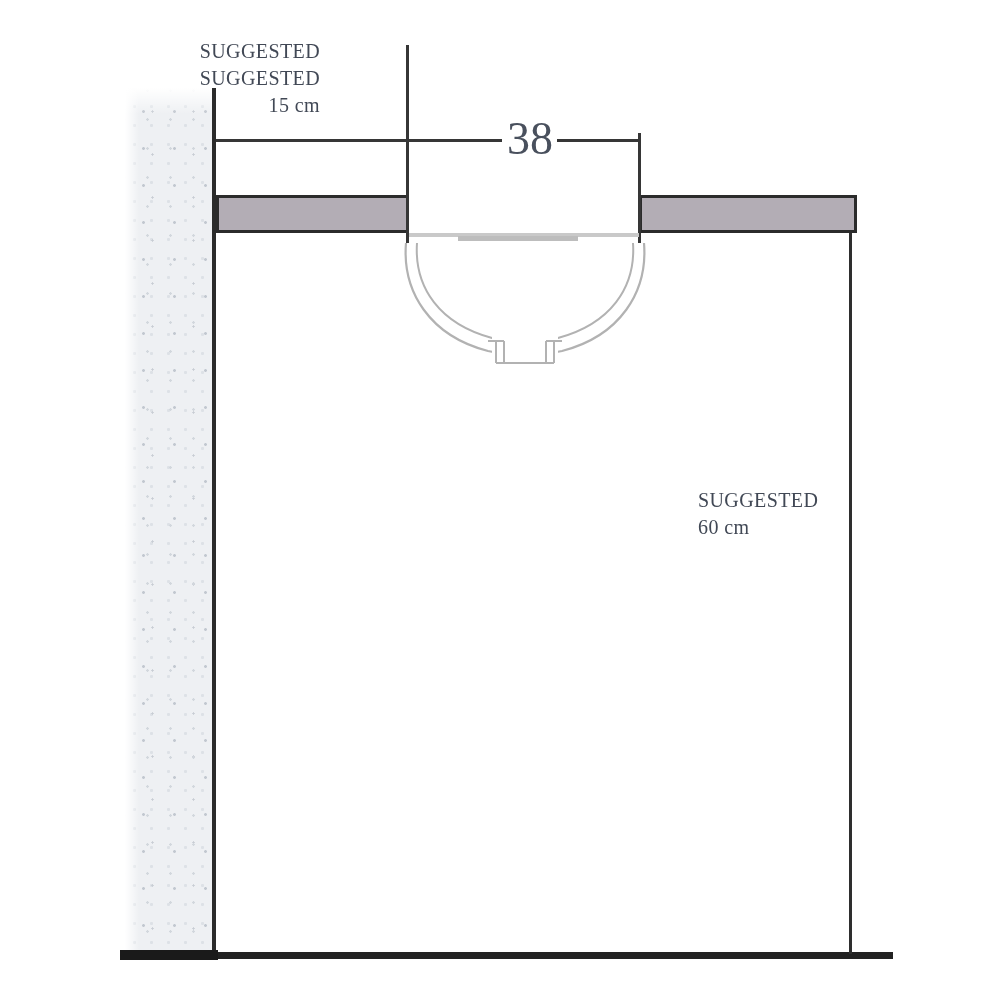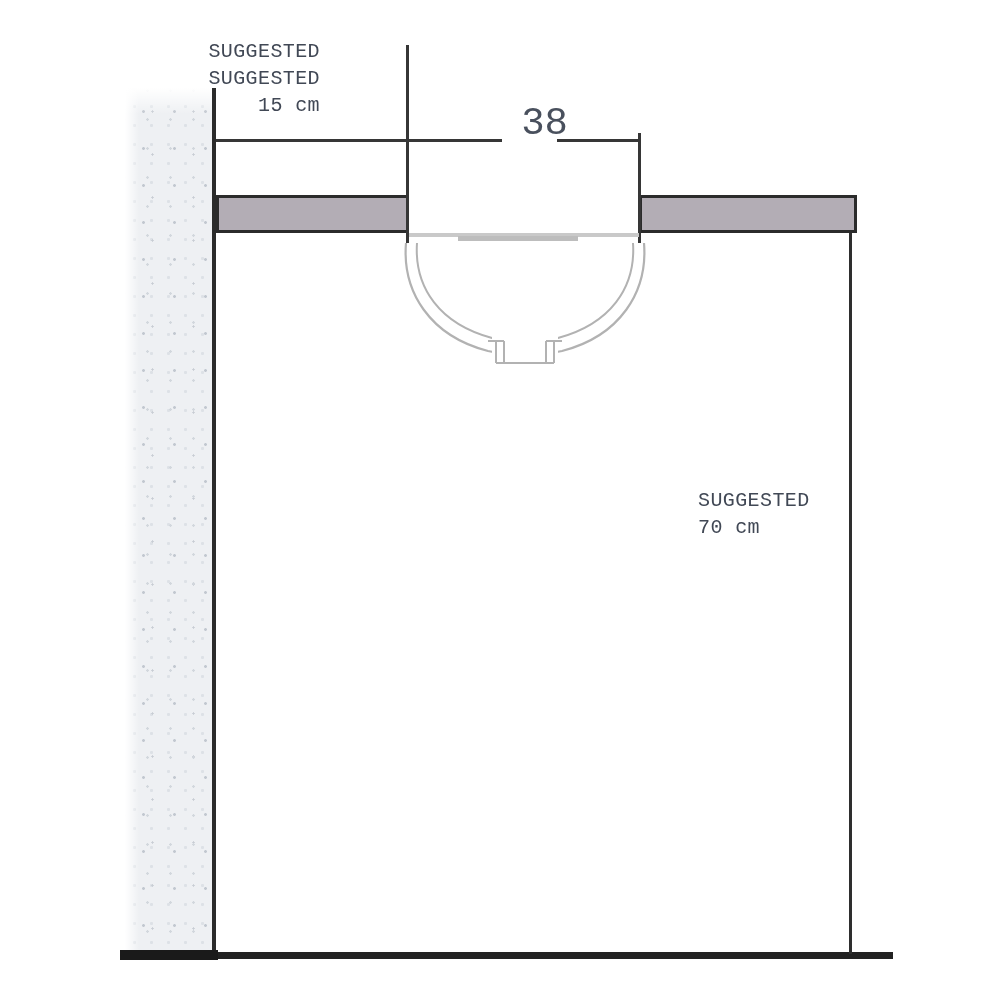--- a/index.html
+++ b/index.html
@@ -1,18 +1,18 @@
 <!DOCTYPE html>
 <html><head>
 <meta charset="utf-8">
 <style>
   html,body{margin:0;padding:0;background:#ffffff;}
   .canvas{
     position:relative;width:1000px;height:1000px;background:#ffffff;overflow:hidden;
-    font-family:Liberation Mono, monospace;
+    font-family:Liberation Serif, serif;
   }
   
   .wall{
     position:absolute;left:125px;top:88px;width:88px;height:866px;
     background-color:#eef0f3;
     background-image:
       radial-gradient(circle, #c2c8d0 0 1.1px, rgba(255,255,255,0) 1.7px),
       radial-gradient(circle, #d2d7dd 0 1px, rgba(255,255,255,0) 1.5px),
       radial-gradient(circle, #c8cdd4 0 .9px, rgba(255,255,255,0) 1.4px),
       radial-gradient(circle, #dde1e6 0 1.3px, rgba(255,255,255,0) 1.9px);
@@ -40,22 +40,22 @@
   .dim-right{left:557px;top:139px;width:84px;}
   .vline-a{left:406px;top:45px;height:198px;}
   .vline-b{left:638px;top:133px;height:110px;}
   .vline-height{left:849px;top:233px;height:721px;background:#2e2e2e;}
   
   .lbl{color:#414855;}
   .distance-label{position:absolute;left:110px;top:38px;width:210px;text-align:right;
     font-size:20px;line-height:27px;letter-spacing:.4px;}
   .height-label{position:absolute;left:698px;top:487px;width:210px;text-align:left;
     font-size:20px;line-height:27px;letter-spacing:.4px;}
-  .label-38{position:absolute;left:492px;top:101px;width:76px;text-align:right;
-    font-size:39px;line-height:46px;color:#49505d;}
+  .label-38{position:absolute;left:492px;top:116px;width:76px;text-align:center;
+    font-size:46px;line-height:46px;color:#49505d;}
   
   .basin-svg{position:absolute;left:390px;top:228px;}
 </style>
 </head>
 <body>
 
 <div class="canvas">
 
   <div class="wall"></div>
   <div class="wall-edge"></div>
@@ -91,16 +91,16 @@
   <div class="distance-label lbl">
     <div>SUGGESTED</div>
     <div>SUGGESTED</div>
     <div>15 cm</div>
   </div>
 
   <div class="label-38">38</div>
 
   <div class="height-label lbl">
     <div>SUGGESTED</div>
-    <div>70 cm</div>
+    <div>60 cm</div>
   </div>
 
 </div>
 
 </body></html>

